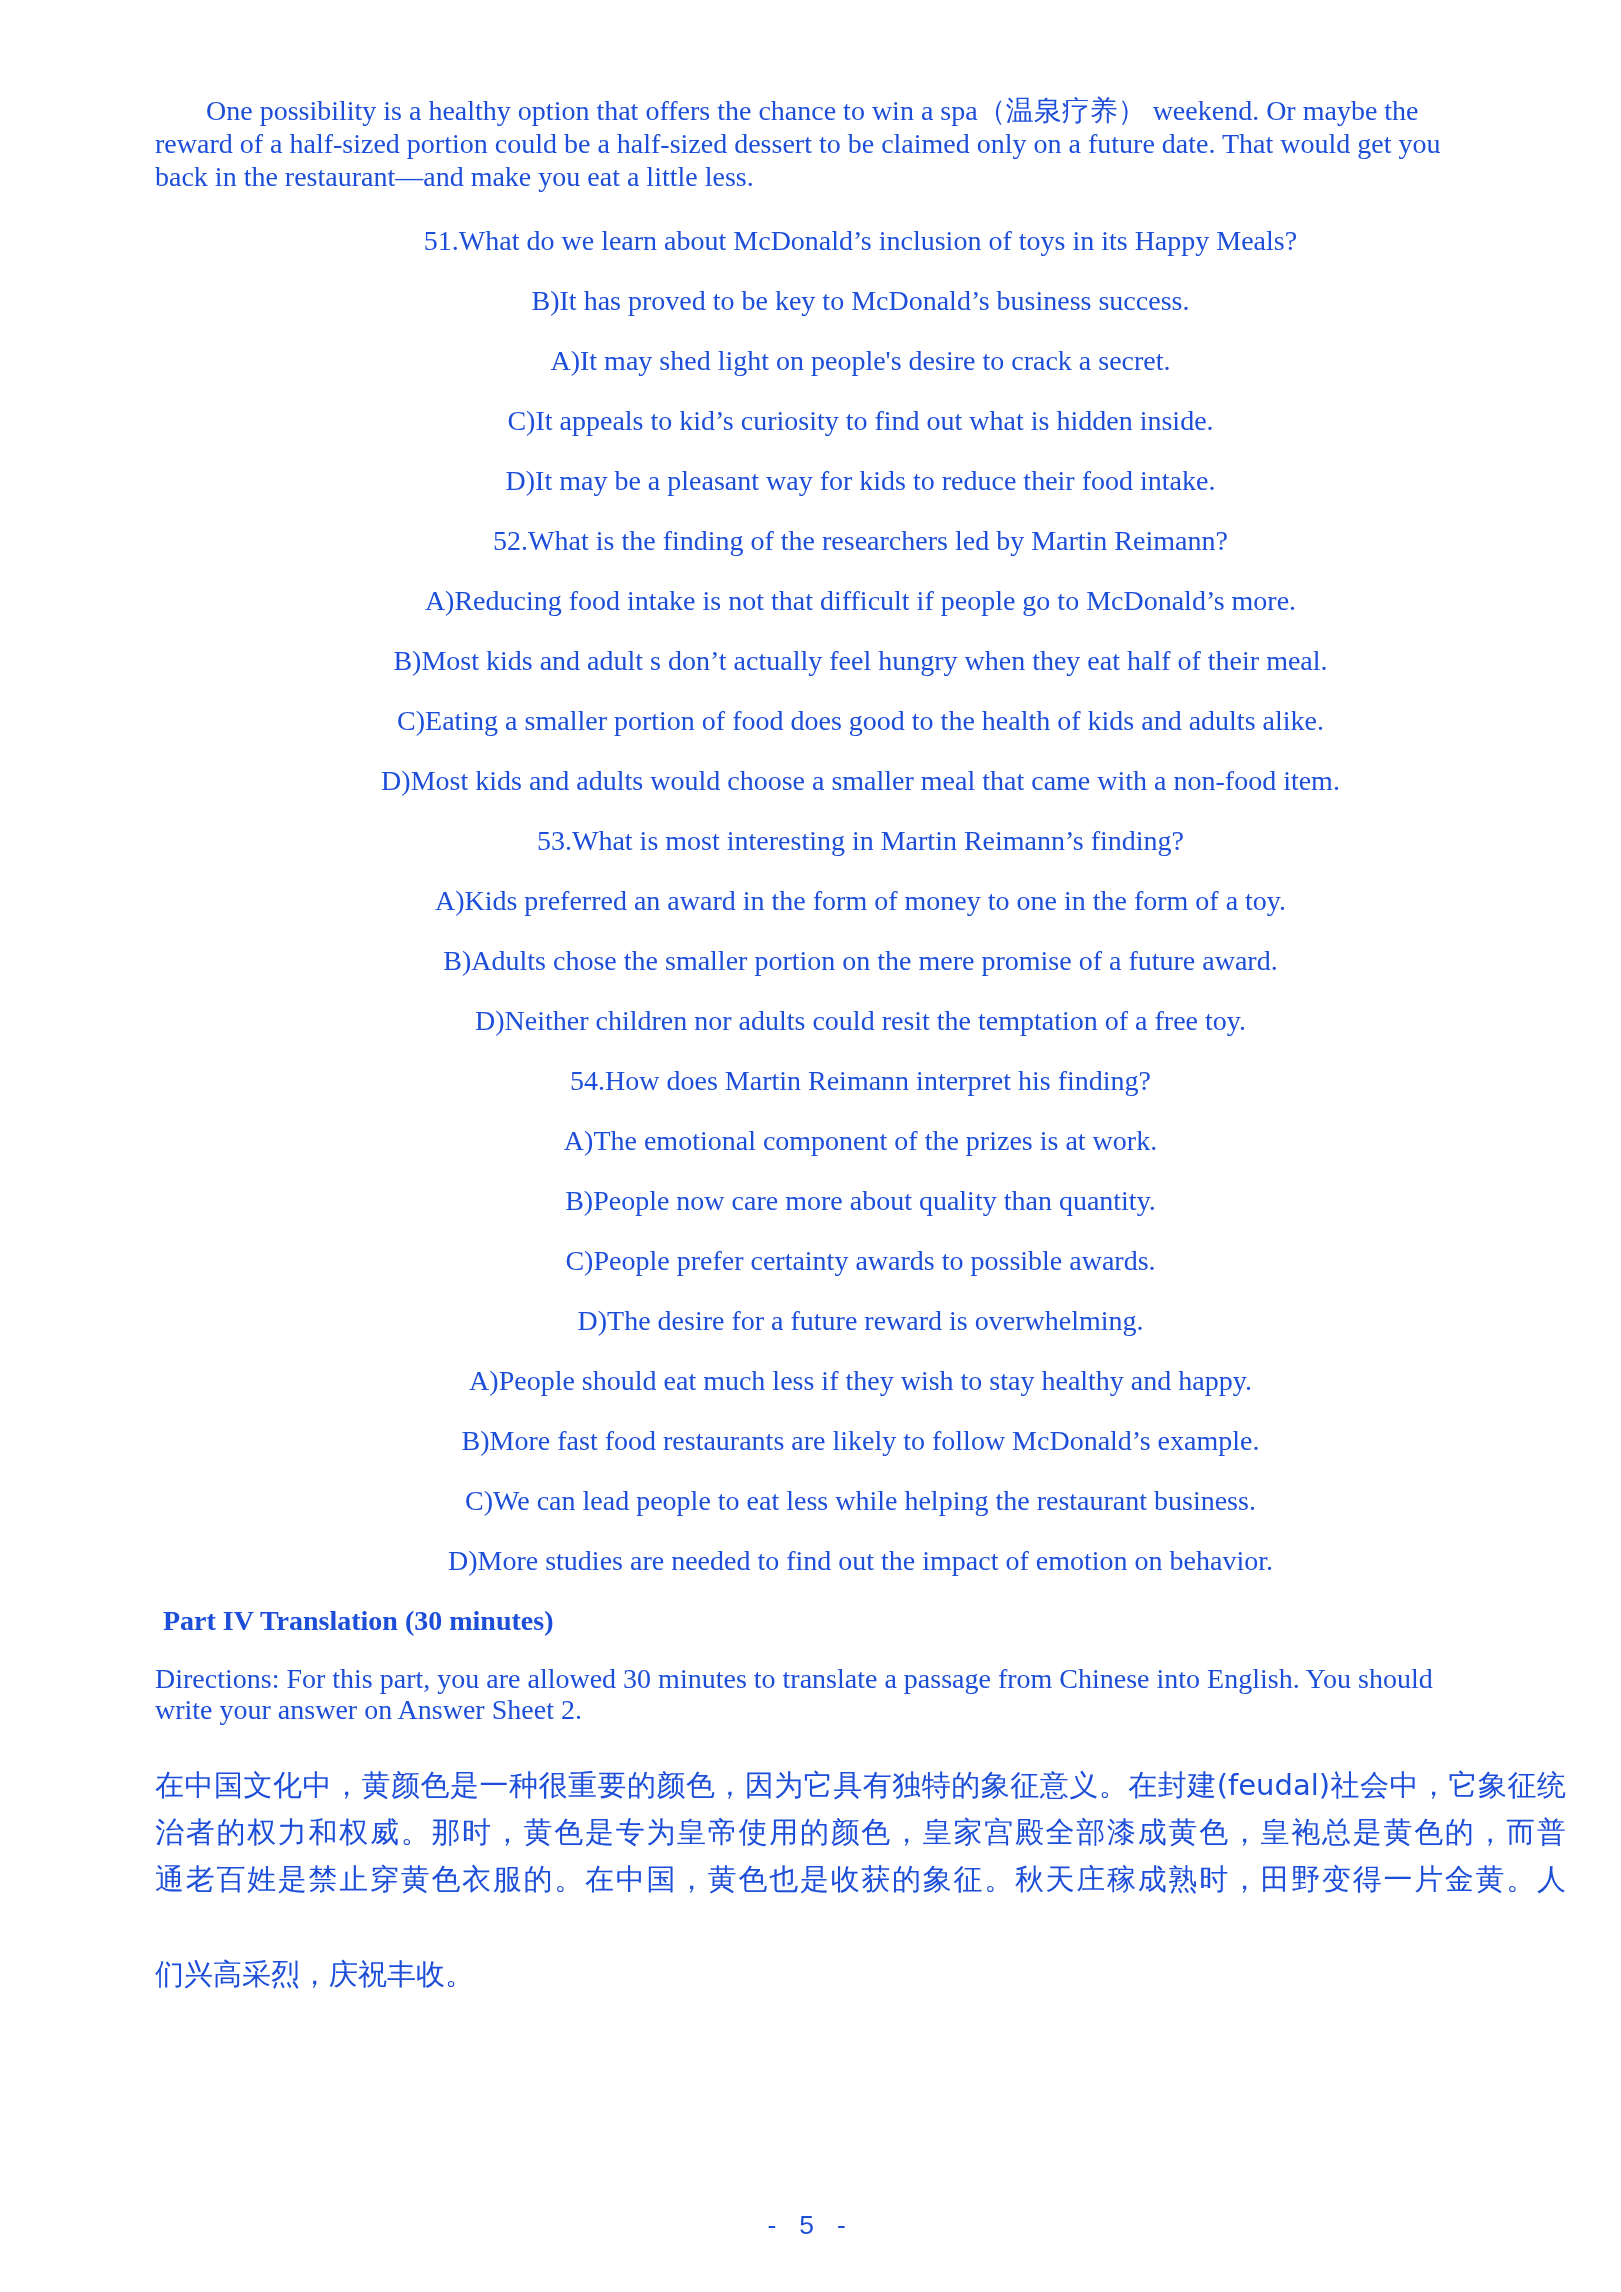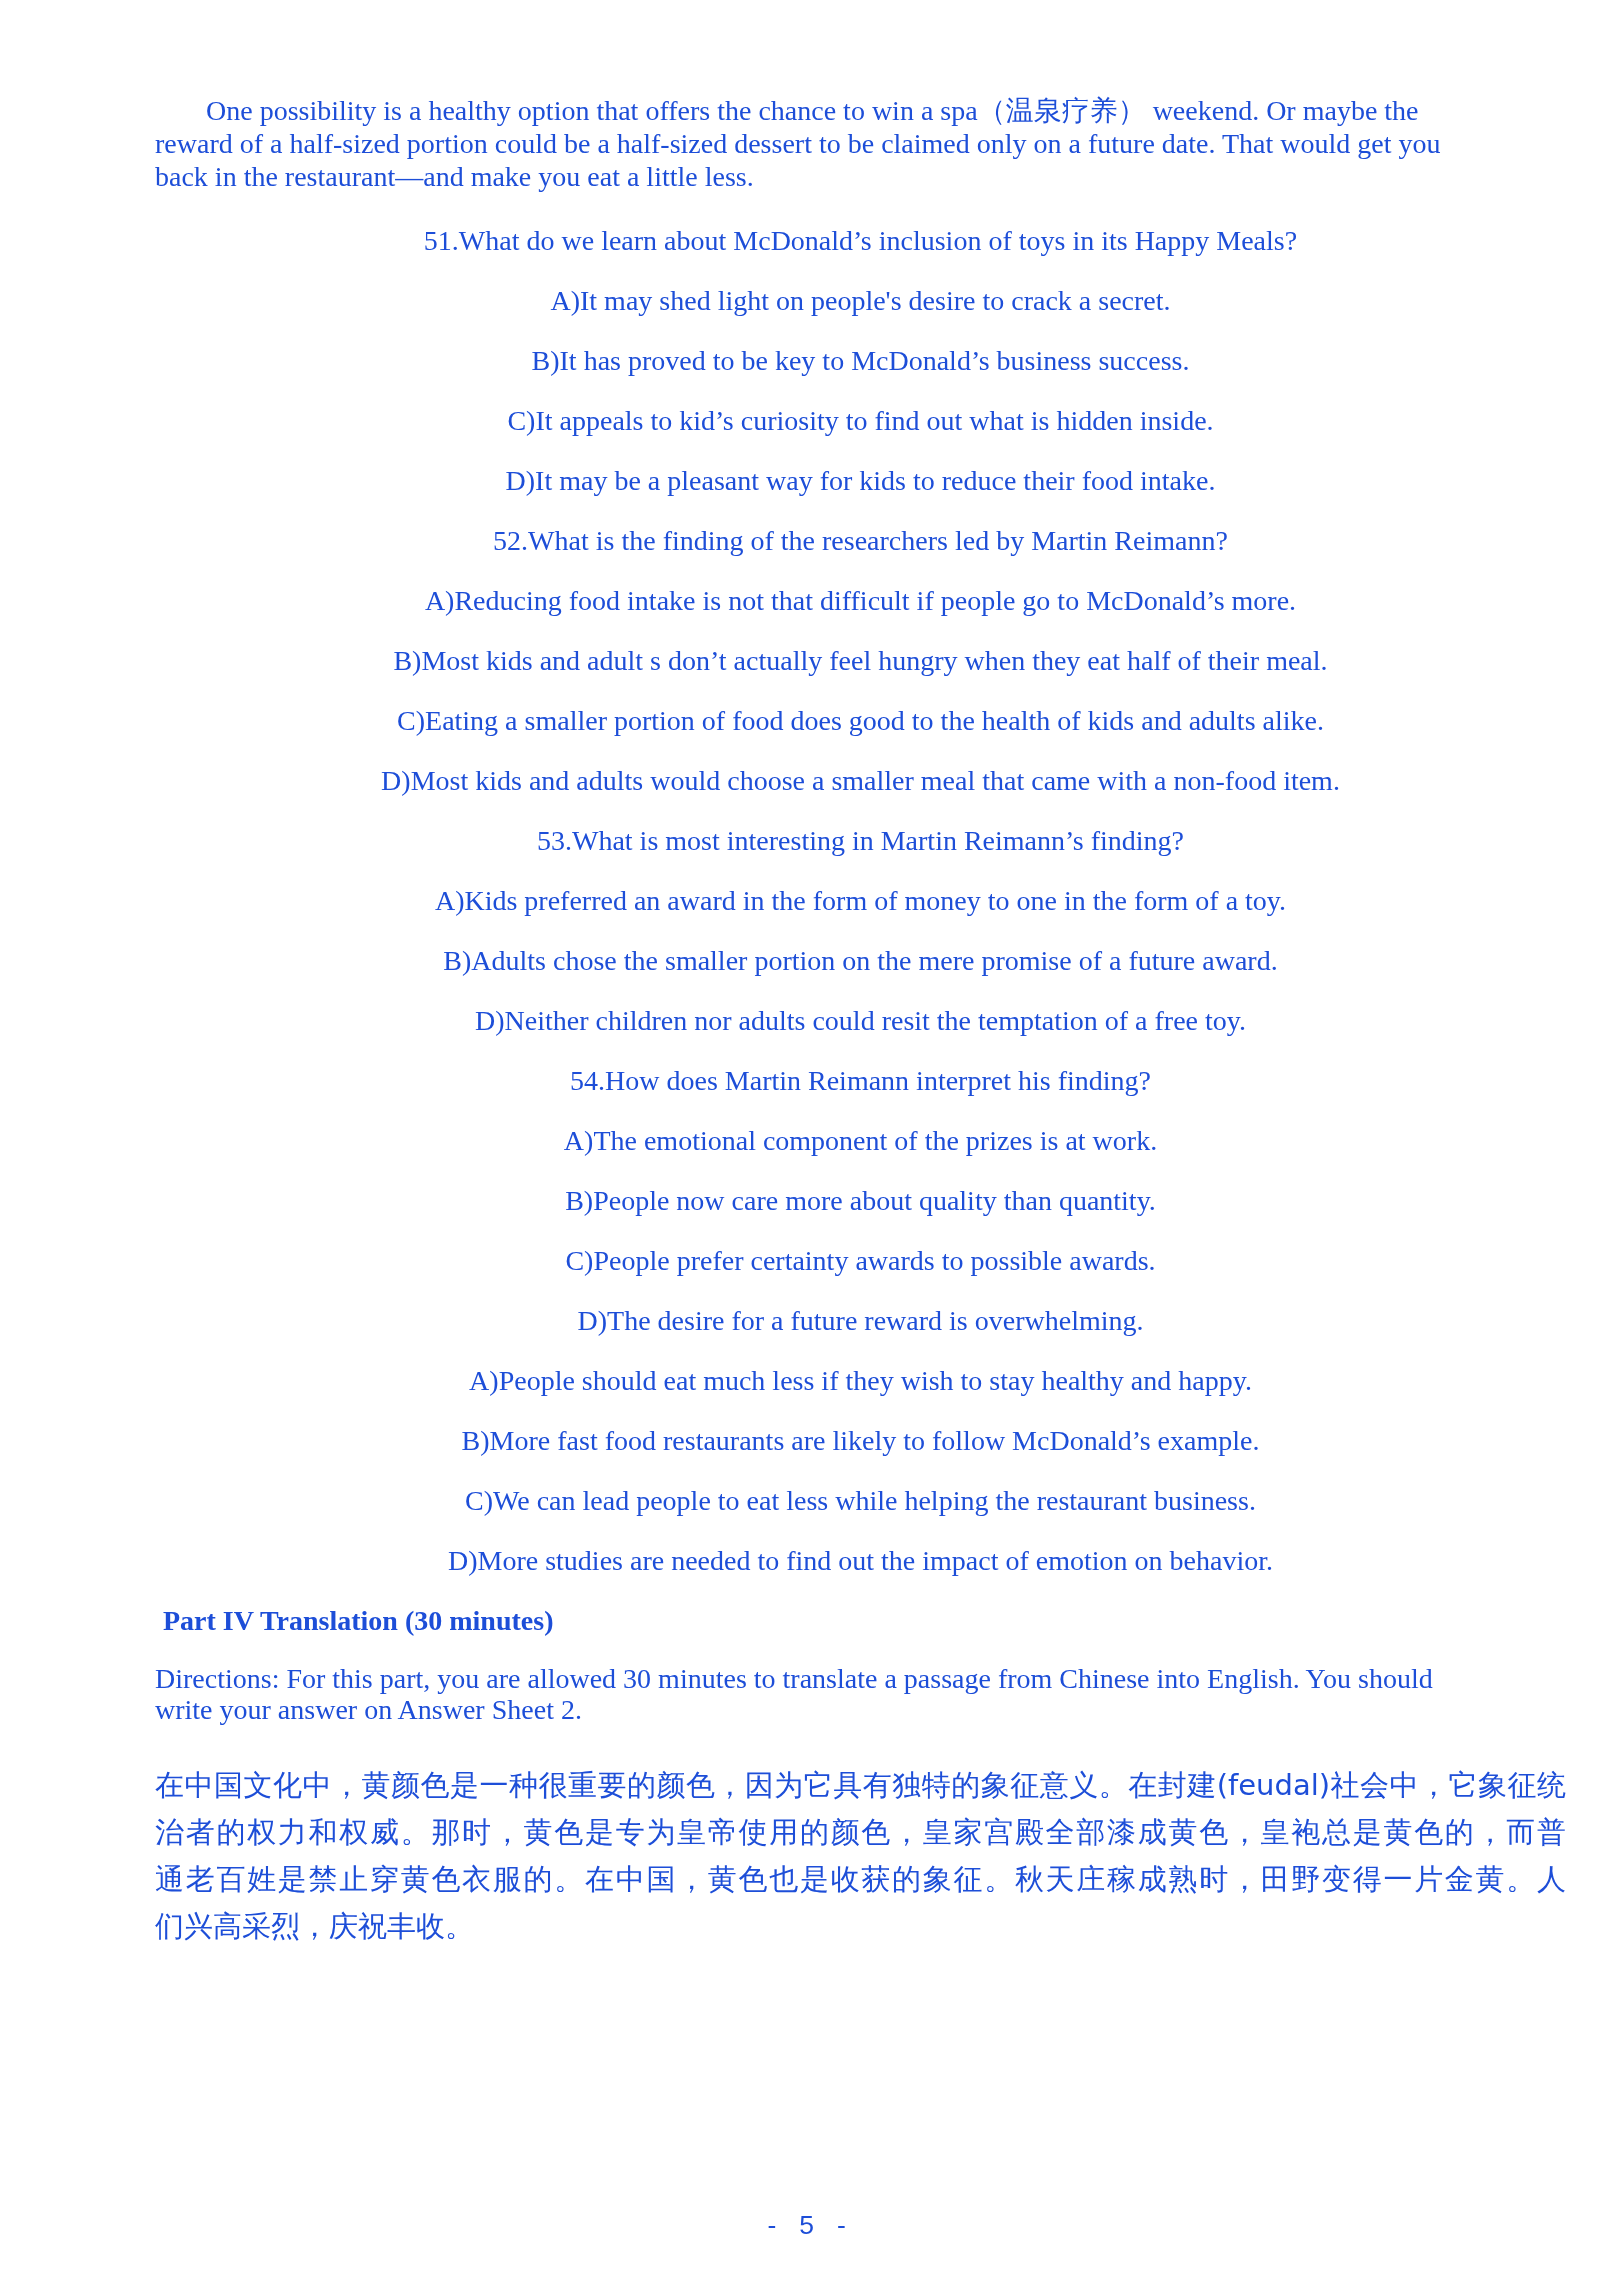--- a/index.html
+++ b/index.html
@@ -49,21 +49,21 @@
   }
   .passage { margin-top: 37px; }
   .zline {
     margin: 0;
     font-family: "DejaVu Sans", "Liberation Sans", sans-serif;
     font-size: 29px;
     line-height: 47px;
     text-align: justify;
   }
   .zline.stretch { text-align-last: justify; }
-  .zline.last { text-align-last: left; }
+  .zline.last { text-align-last: left; margin-top: 48px; }
   .page-number {
     position: absolute;
     top: 2211px;
     left: 0;
     width: 100%;
     text-align: center;
     font-family: "Liberation Sans", "DejaVu Sans", sans-serif;
     font-size: 26.5px;
     line-height: 29px;
     letter-spacing: 7.8px;
@@ -75,22 +75,22 @@
 <div class="page">
   <div class="content">
 
     <p class="line indent">One possibility is a healthy option that offers the chance to win a spa（温泉疗养） weekend. Or maybe the</p>
     <p class="line">reward of a half-sized portion could be a half-sized dessert to be claimed only on a future date. That would get you</p>
     <p class="line">back in the restaurant—and make you eat a little less.</p>
 
     <div class="questions">
 
       <p class="qline">51.What do we learn about McDonald’s inclusion of toys in its Happy Meals?</p>
+      <p class="qline">B)It has proved to be key to McDonald’s business success.</p>
       <p class="qline">A)It may shed light on people's desire to crack a secret.</p>
-      <p class="qline">B)It has proved to be key to McDonald’s business success.</p>
       <p class="qline">C)It appeals to kid’s curiosity to find out what is hidden inside.</p>
       <p class="qline">D)It may be a pleasant way for kids to reduce their food intake.</p>
 
       <p class="qline">52.What is the finding of the researchers led by Martin Reimann?</p>
       <p class="qline">A)Reducing food intake is not that difficult if people go to McDonald’s more.</p>
       <p class="qline">B)Most kids and adult s don’t actually feel hungry when they eat half of their meal.</p>
       <p class="qline">C)Eating a smaller portion of food does good to the health of kids and adults alike.</p>
       <p class="qline">D)Most kids and adults would choose a smaller meal that came with a non-food item.</p>
 
       <p class="qline">53.What is most interesting in Martin Reimann’s finding?</p>

